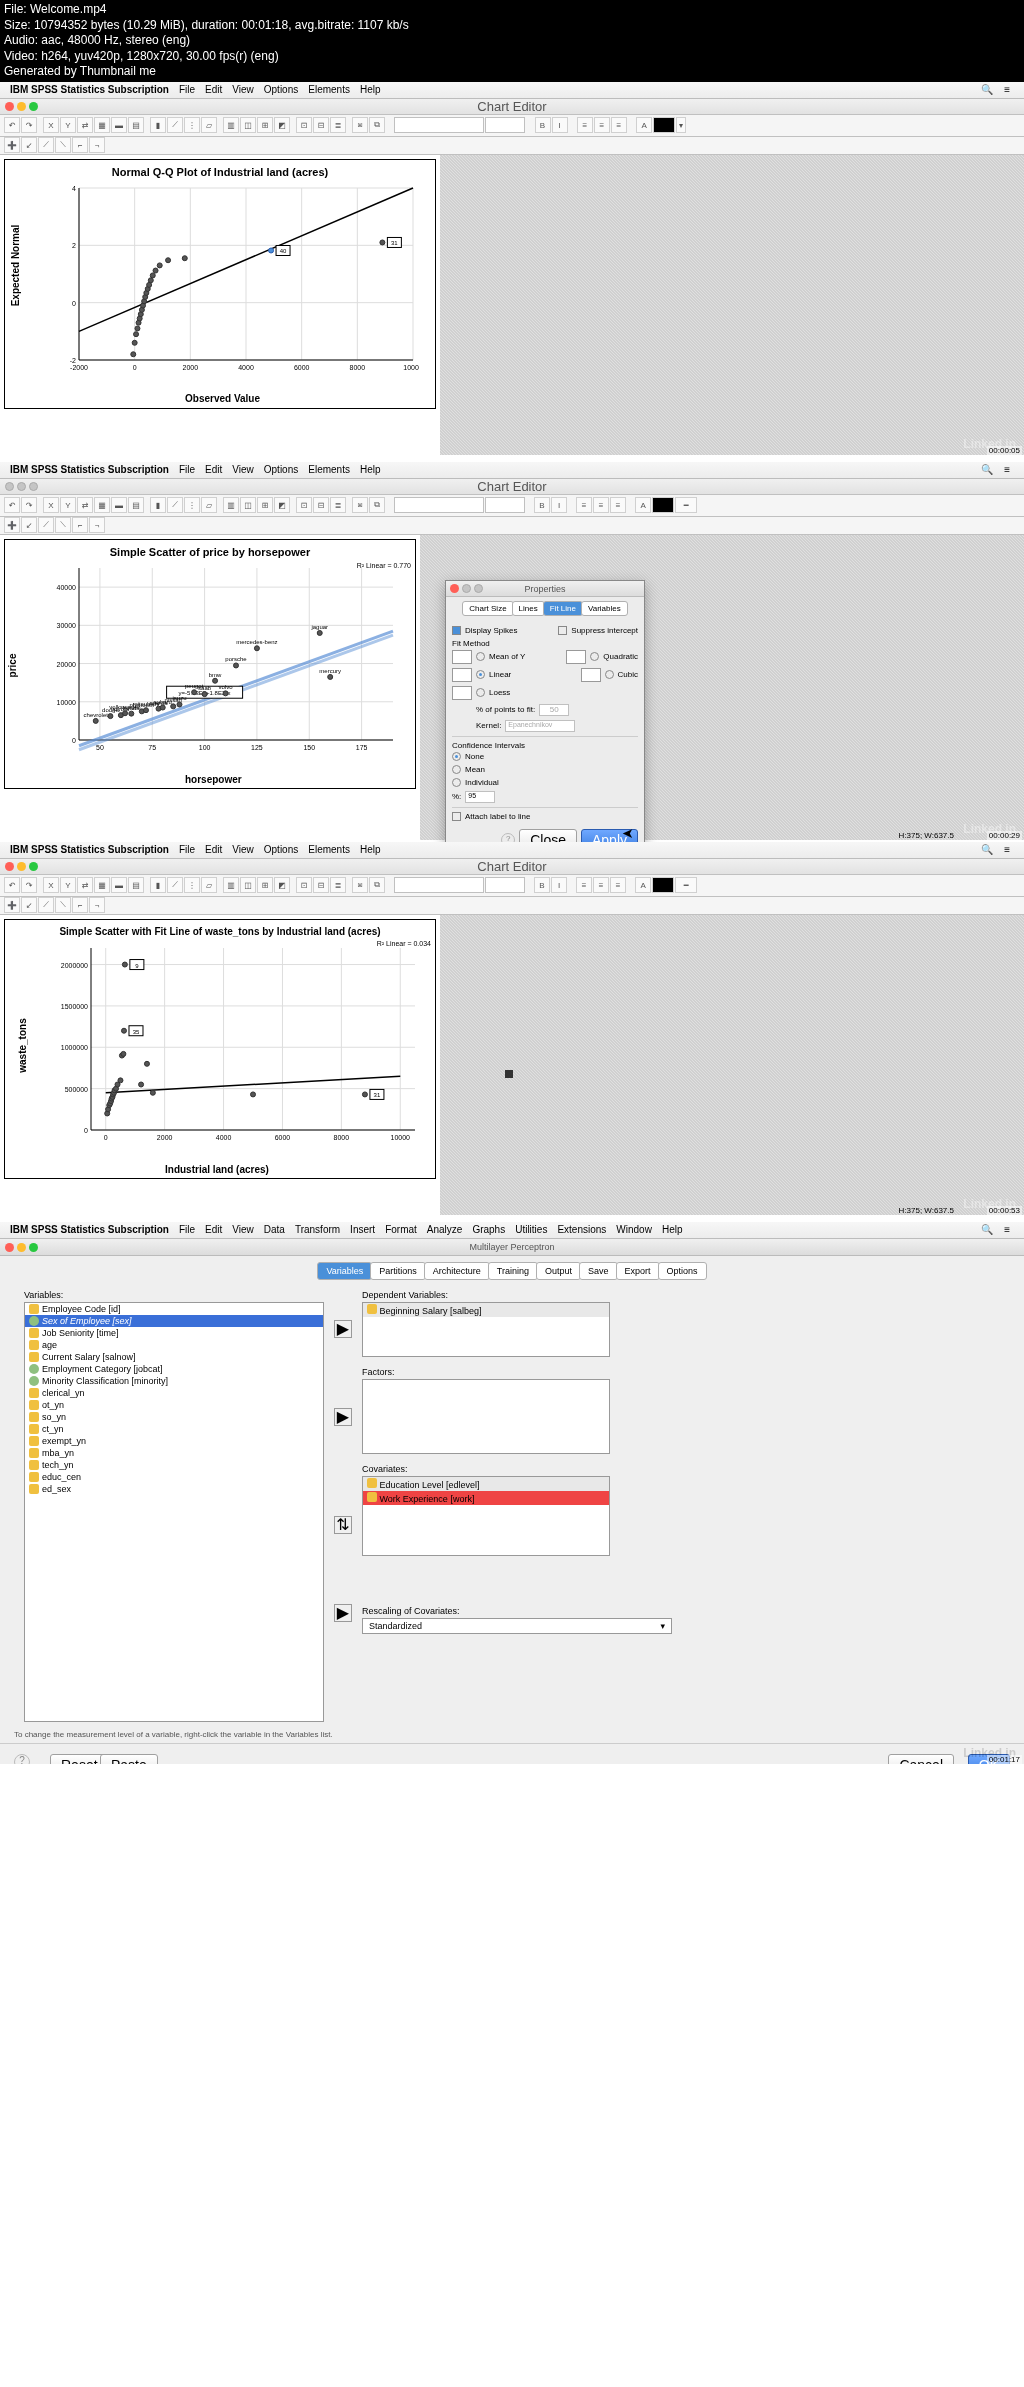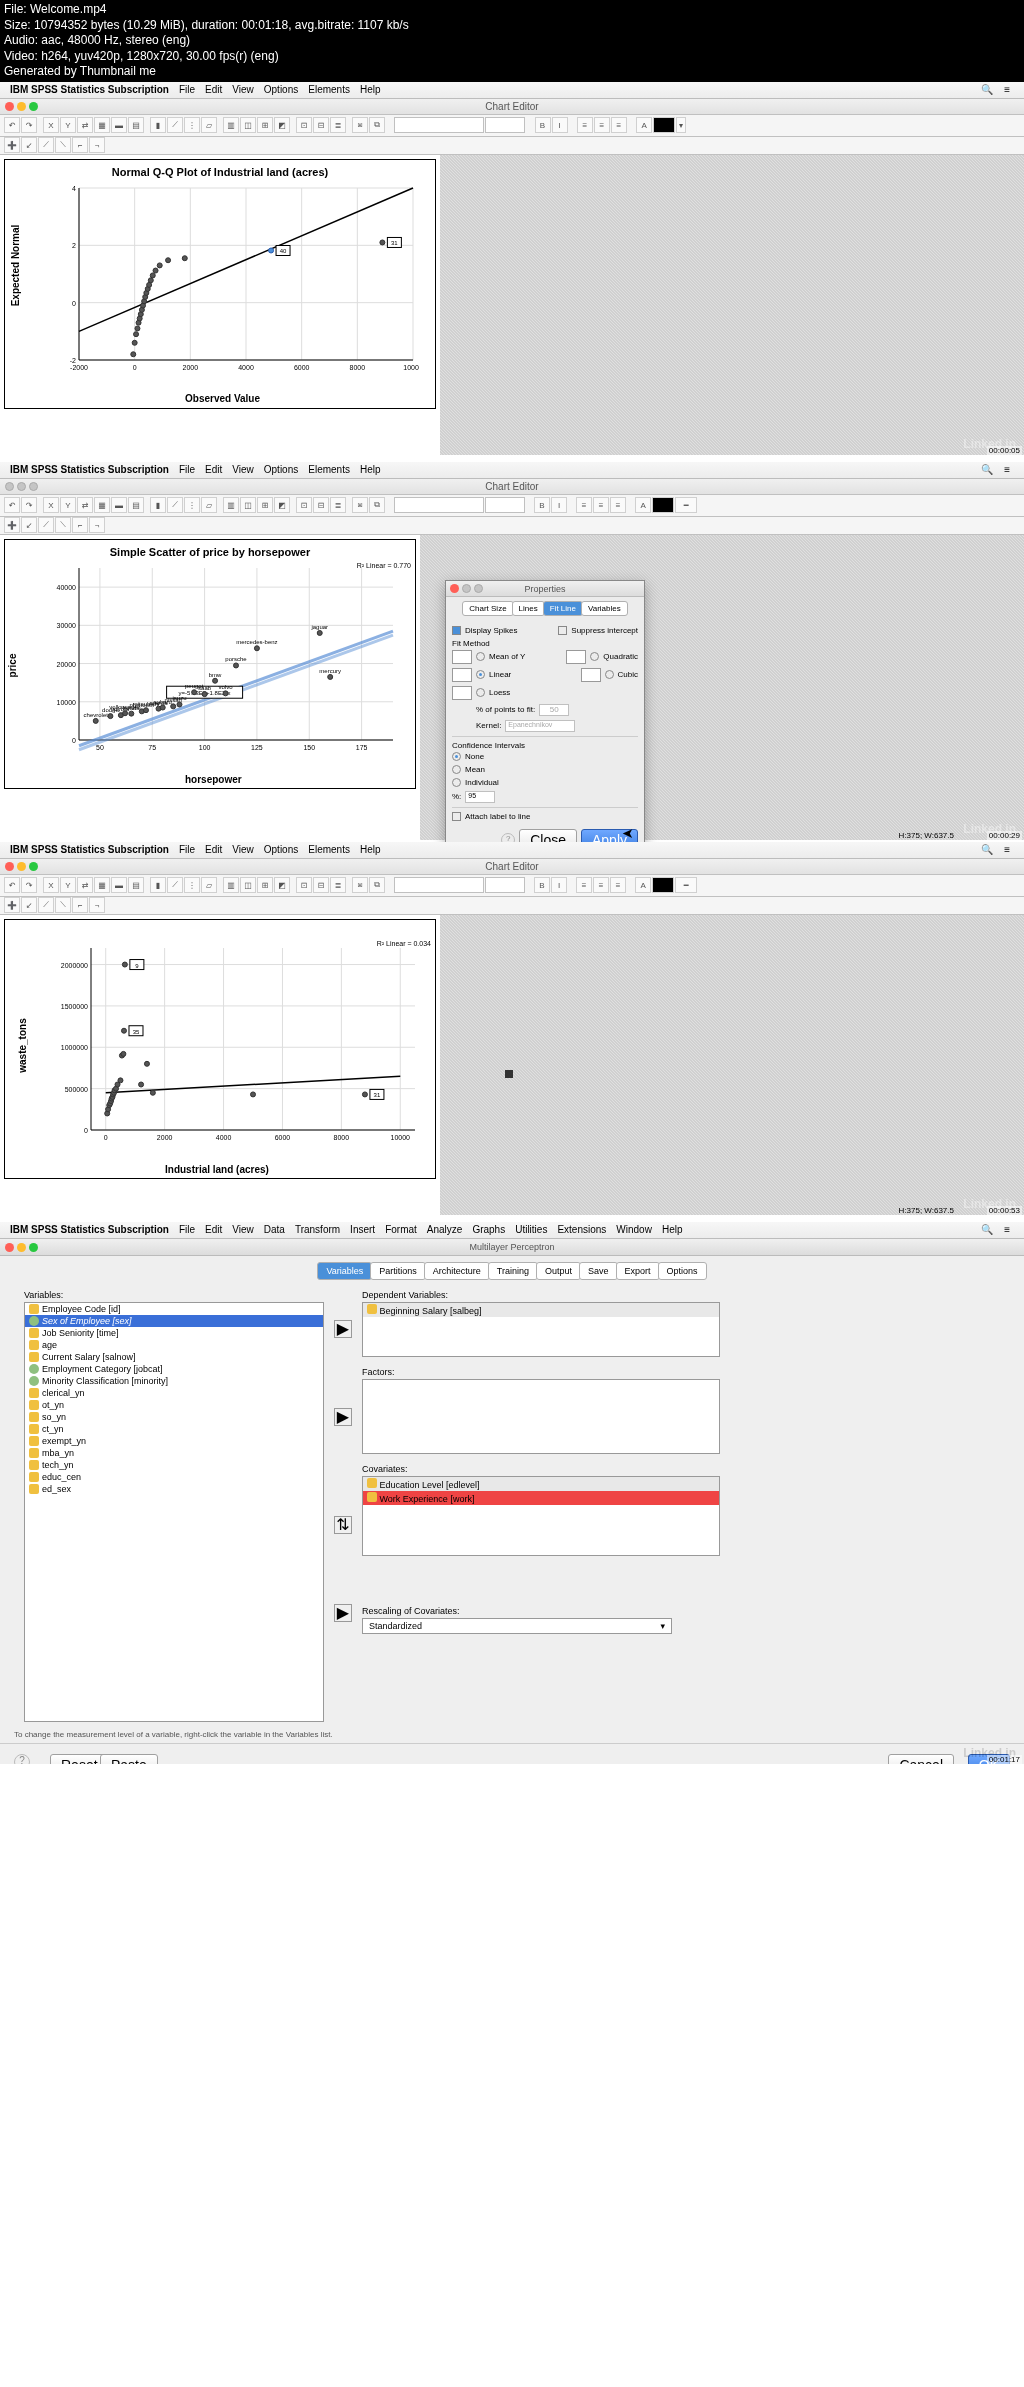--- a/index.html
+++ b/index.html
@@ -20,21 +20,21 @@
   
   
   .mac-menu { height:17px; background:linear-gradient(#f7f7f7,#ececec); border-bottom:1px solid #bcbcbc; display:flex; align-items:center; font-size:10px; padding:0 4px; position:relative;}
   .mac-menu .apple{font-size:11px;margin-right:6px}
   .mac-menu .appname{font-weight:bold;}
   .mac-menu span{margin-right:10px;white-space:nowrap;}
   .mac-menu .searchicon{position:absolute;right:20px;}
   .mac-menu .menuicon{position:absolute;right:4px;}
   
   
-  .ce-titlebar{height:16px;background:linear-gradient(#f0f0f0,#e2e2e2);border-bottom:1px solid #c0c0c0;text-align:center;font-size:10px;line-height:16px;color:#555;position:relative;}
+  .ce-titlebar{height:16px;background:linear-gradient(#f0f0f0,#e2e2e2);border-bottom:1px solid #c0c0c0;text-align:center;font-size:13px;line-height:16px;color:#555;position:relative;}
   .ce-titlebar .dots{position:absolute;left:5px;top:3px;display:flex;gap:3px;}
   .dot{width:9px;height:9px;border-radius:50%;}
   .dot.r{background:#ff5f57}.dot.y{background:#febc2e}.dot.g{background:#28c840}
   .dot.grey{background:#c5c5c5;border:1px solid #aaa;}
   
   .toolbar{height:22px;background:#f5f5f5;border-bottom:1px solid #c0c0c0;display:flex;align-items:center;gap:1px;padding:0 4px;font-size:9px;}
   .toolbar2{height:18px;background:#f5f5f5;border-bottom:1px solid #c0c0c0;display:flex;align-items:center;gap:1px;padding:0 4px;font-size:9px;}
   .tbtn{width:16px;height:16px;border:1px solid #d0d0d0;background:#fafafa;display:flex;align-items:center;justify-content:center;font-size:8px;color:#555;}
   .tsep{width:4px;}
   .tdrop{width:70px;height:16px;border:1px solid #c0c0c0;background:#fff;}
@@ -70,21 +70,21 @@
   .mlp-tabs{display:flex;justify-content:center;gap:0;padding:6px;background:#efefef;}
   .mtab{border:1px solid #b0b0b0;background:#fff;padding:3px 8px;font-size:9px;border-radius:3px;margin:0 -1px;}
   .mtab.active{background:#4a90d9;color:#fff;}
   .mlp-body{display:flex;background:#efefef;padding:4px 24px;gap:10px;}
   .varlist{background:#fff;border:1px solid #999;height:420px;width:300px;font-size:9px;overflow:hidden;text-align:center;}
   .varlist .item{padding:1px 4px;display:flex;align-items:center;gap:3px;}
   .varlist .item.sel{background:#3a6fd8;color:#fff;font-style:italic;}
   .varicon{width:10px;height:10px;display:inline-block;}
   .varicon.scale{background:#f0c040;border-radius:2px;}
   .varicon.nom{background:#8fc080;border-radius:50%;}
-  .dest{background:#fff;border:1px solid #999;width:358px;font-size:9px;}
+  .dest{background:#fff;border:1px solid #999;width:248px;font-size:9px;}
   .movebtn{width:18px;height:18px;border:1px solid #999;background:#f0f0f0;display:flex;align-items:center;justify-content:center;}
   .secthdr{font-size:9px;margin-bottom:2px;}
   .mlp-help{font-size:8px;color:#555;background:#efefef;padding:4px 14px;}
   .mlp-footer{display:flex;justify-content:center;gap:8px;padding:10px;background:#efefef;border-top:1px solid #ccc;}
   .combo{border:1px solid #999;background:#fff;padding:2px 6px;font-size:9px;width:310px;display:flex;justify-content:space-between;}
   
   .watermark{position:absolute;right:8px;bottom:4px;color:rgba(255,255,255,.4);font-size:12px;font-weight:bold;}
   .timecode{position:absolute;right:2px;bottom:0;color:#000;font-size:8px;background:rgba(255,255,255,.5);padding:0 2px;}
   .hw{position:absolute;right:70px;bottom:0;font-size:8px;color:#000;}
   
@@ -547,20 +547,21 @@
   <div class="toolbar2">
     <div class="tbtn">➕</div>
       <div class="tbtn">↙</div>
       <div class="tbtn">⟋</div>
       <div class="tbtn">⟍</div>
       <div class="tbtn">⌐</div>
       <div class="tbtn">¬</div>
   </div>
   <div class="canvas-row" style="position:relative;height:300px;">
     <div class="chart-box" style="width:432px;height:260px;margin:4px;">
+      <div class="ch-title" style="font-size:10px;">Simple Scatter with Fit Line of waste_tons by Industrial land (acres)</div>
       <div class="r2" style="top:20px">R² Linear = 0.034</div>
       <svg id="ws-svg" style="position:absolute;left:56px;top:22px;width:360px;height:210px;">
           <g>
             <line x1="44.72727272727273" y1="6" x2="44.72727272727273" y2="188" stroke="#ddd"></line>
             <text x="44.72727272727273" y="198" font-size="7" text-anchor="middle">0</text>
             <line x1="103.63636363636364" y1="6" x2="103.63636363636364" y2="188" stroke="#ddd"></line>
             <text x="103.63636363636364" y="198" font-size="7" text-anchor="middle">2000</text>
             <line x1="162.54545454545456" y1="6" x2="162.54545454545456" y2="188" stroke="#ddd"></line>
             <text x="162.54545454545456" y="198" font-size="7" text-anchor="middle">4000</text>
             <line x1="221.45454545454547" y1="6" x2="221.45454545454547" y2="188" stroke="#ddd"></line>

